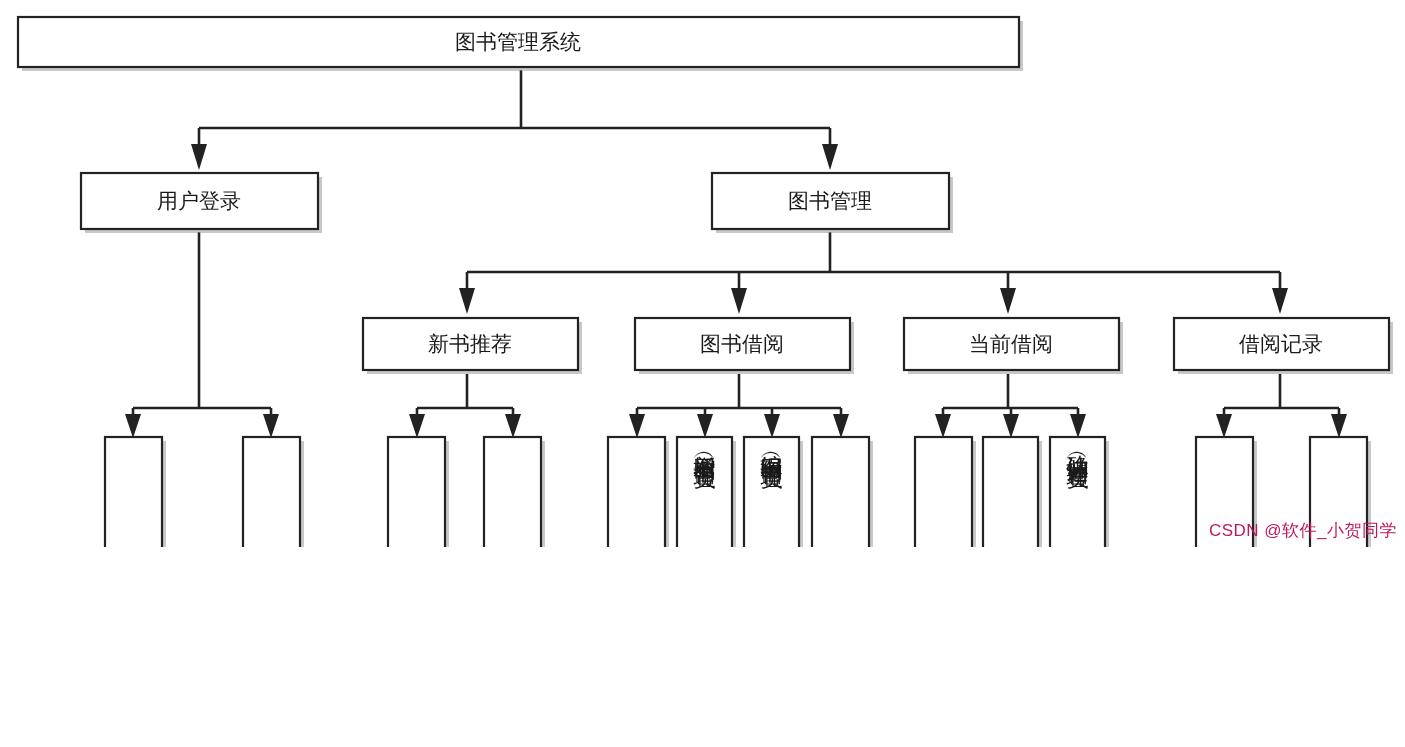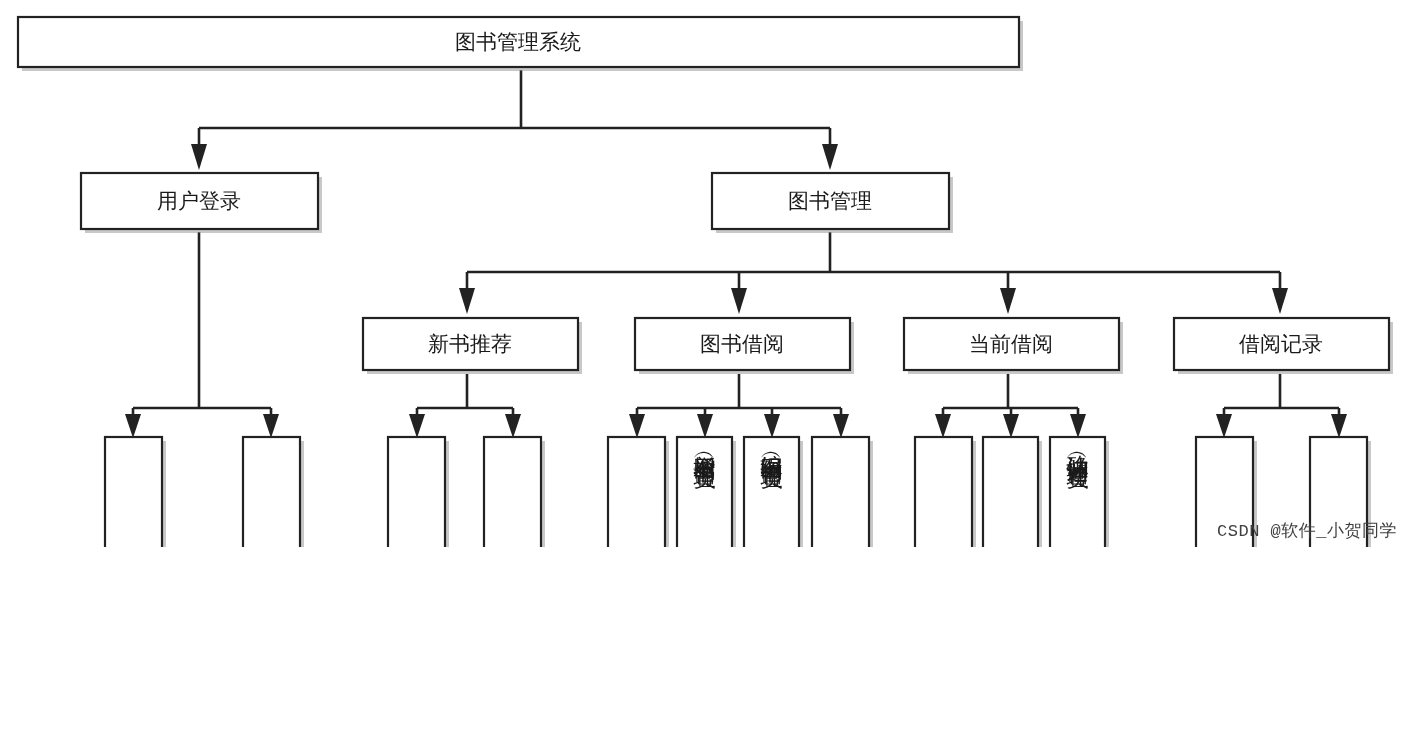--- a/index.html
+++ b/index.html
@@ -68,23 +68,23 @@
     line-height: 1.08;
     letter-spacing: 2px;
     color: #1a1a1a;
     white-space: nowrap;
     text-align: center;
   }
   .watermark {
     position: absolute;
     right: 8px;
     bottom: 5px;
-    font-family: Liberation Mono, monospace;
+    font-family: Liberation Sans, sans-serif;
     font-size: 17px;
-    color: #404040;
+    color: #be185d;
     letter-spacing: 0.5px;
     white-space: nowrap;
     user-select: none;
   }
 </style>
 </head>
 <body>
 
 <div id="diagram-root">
 

